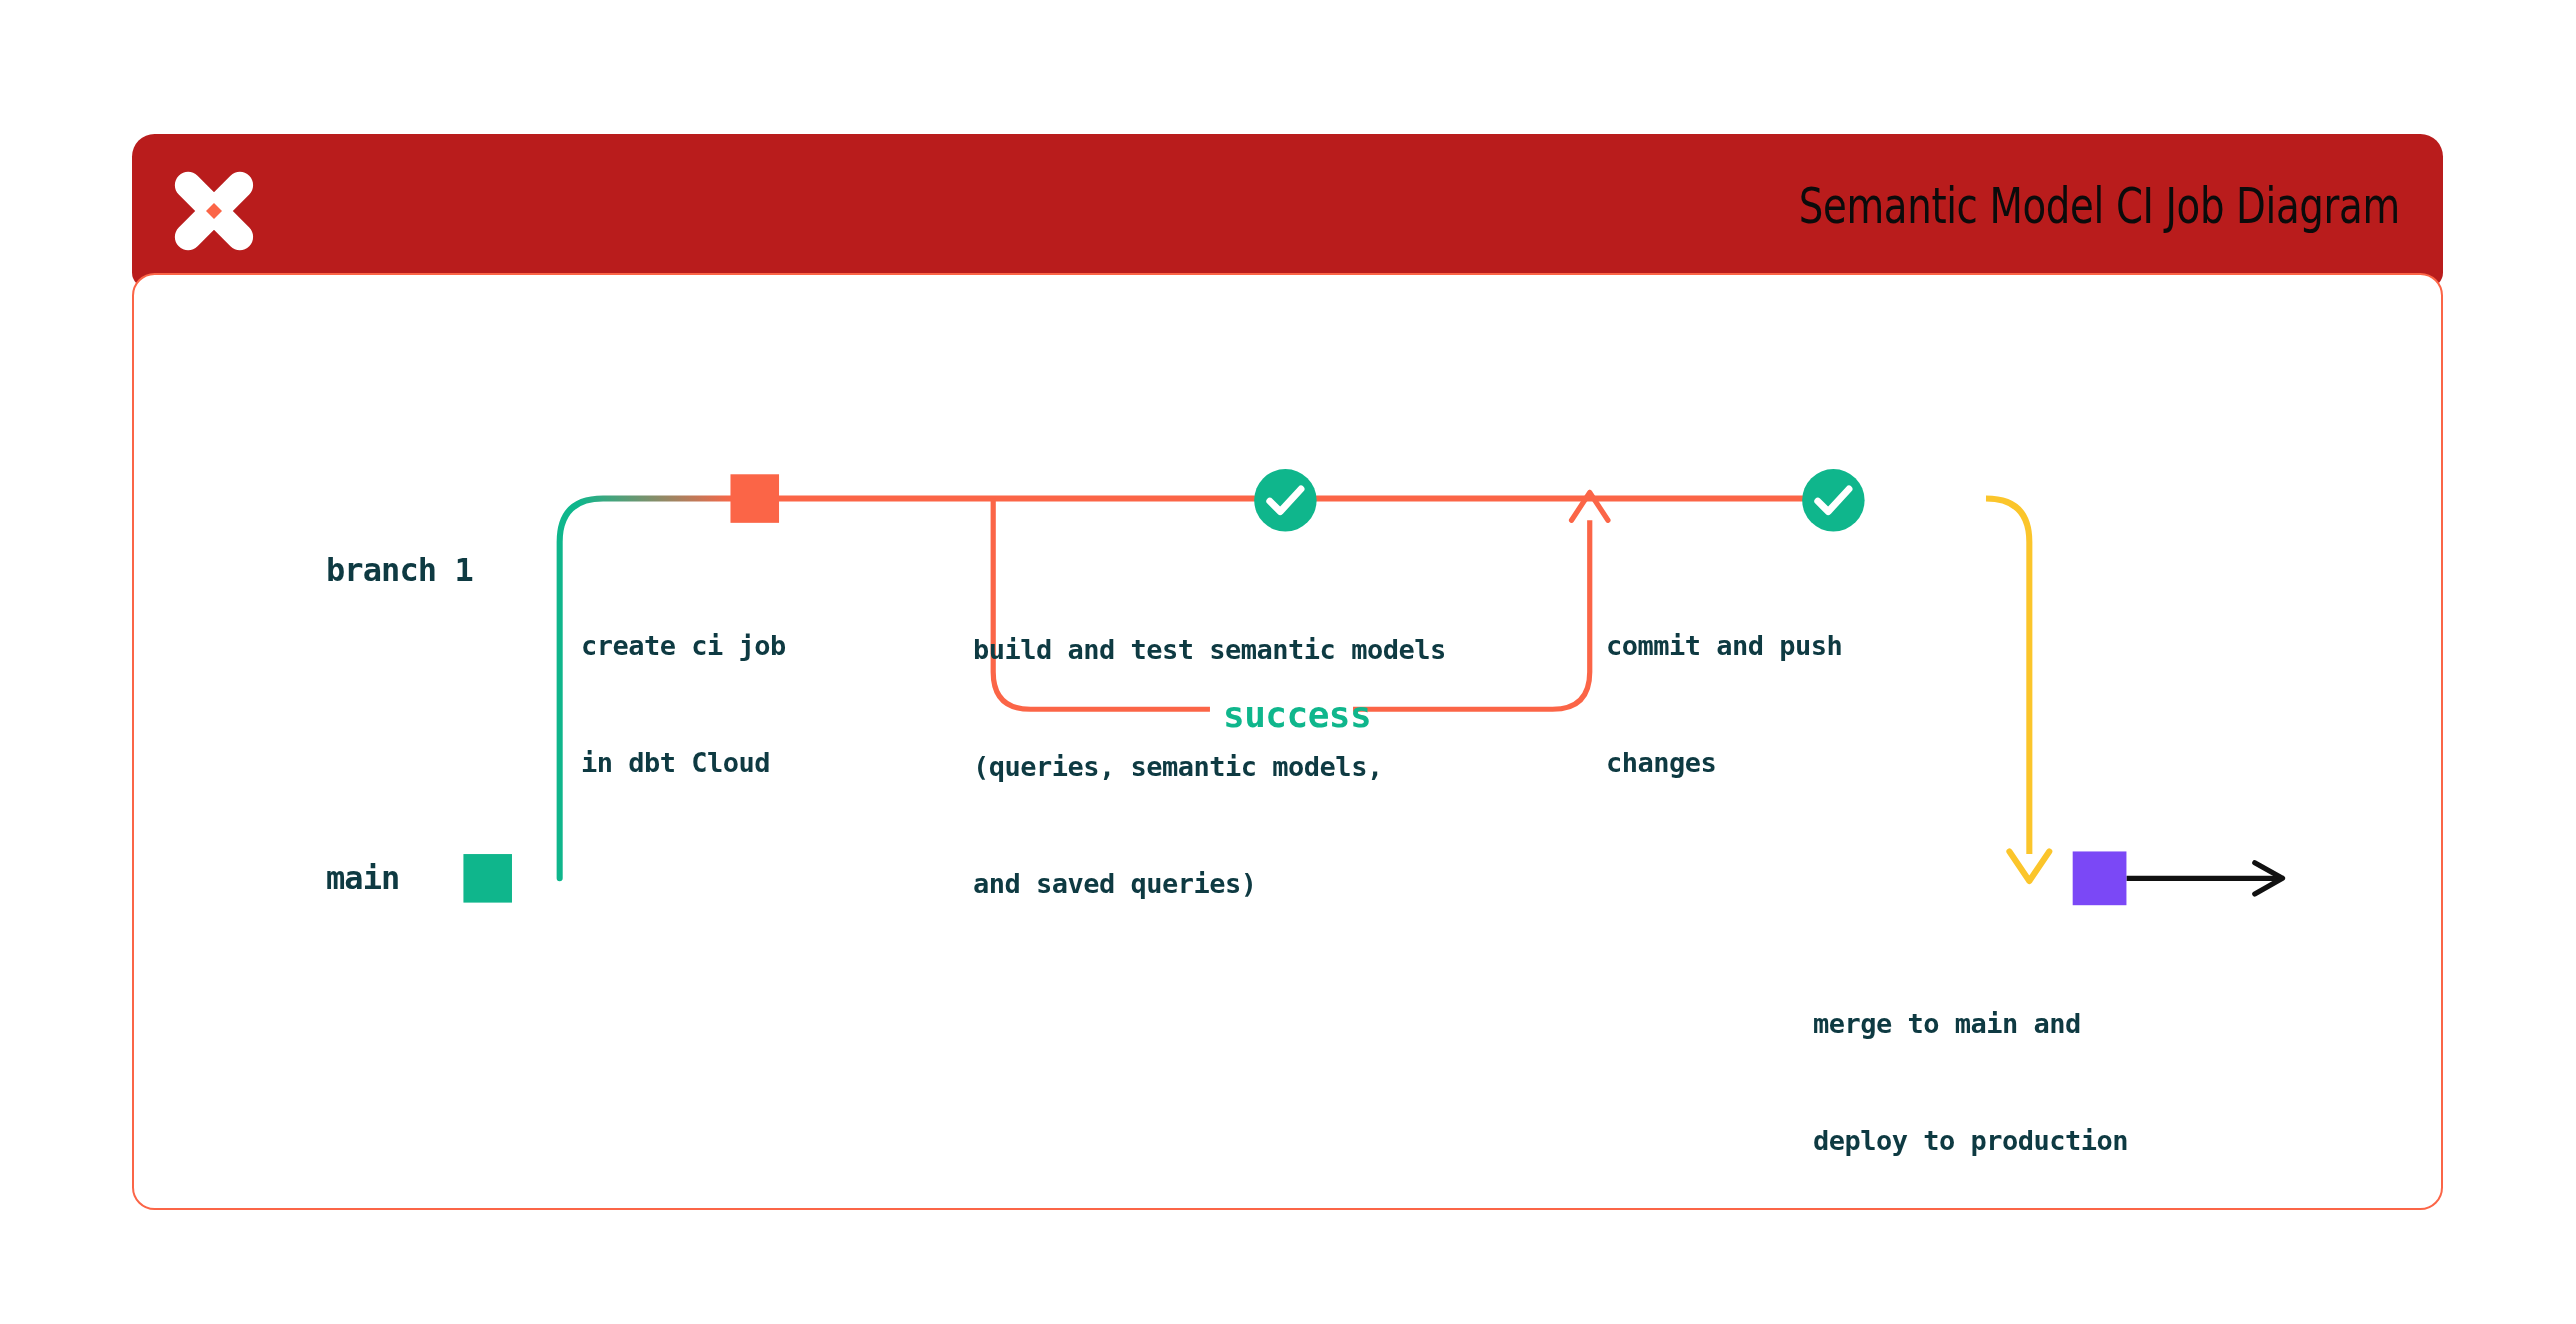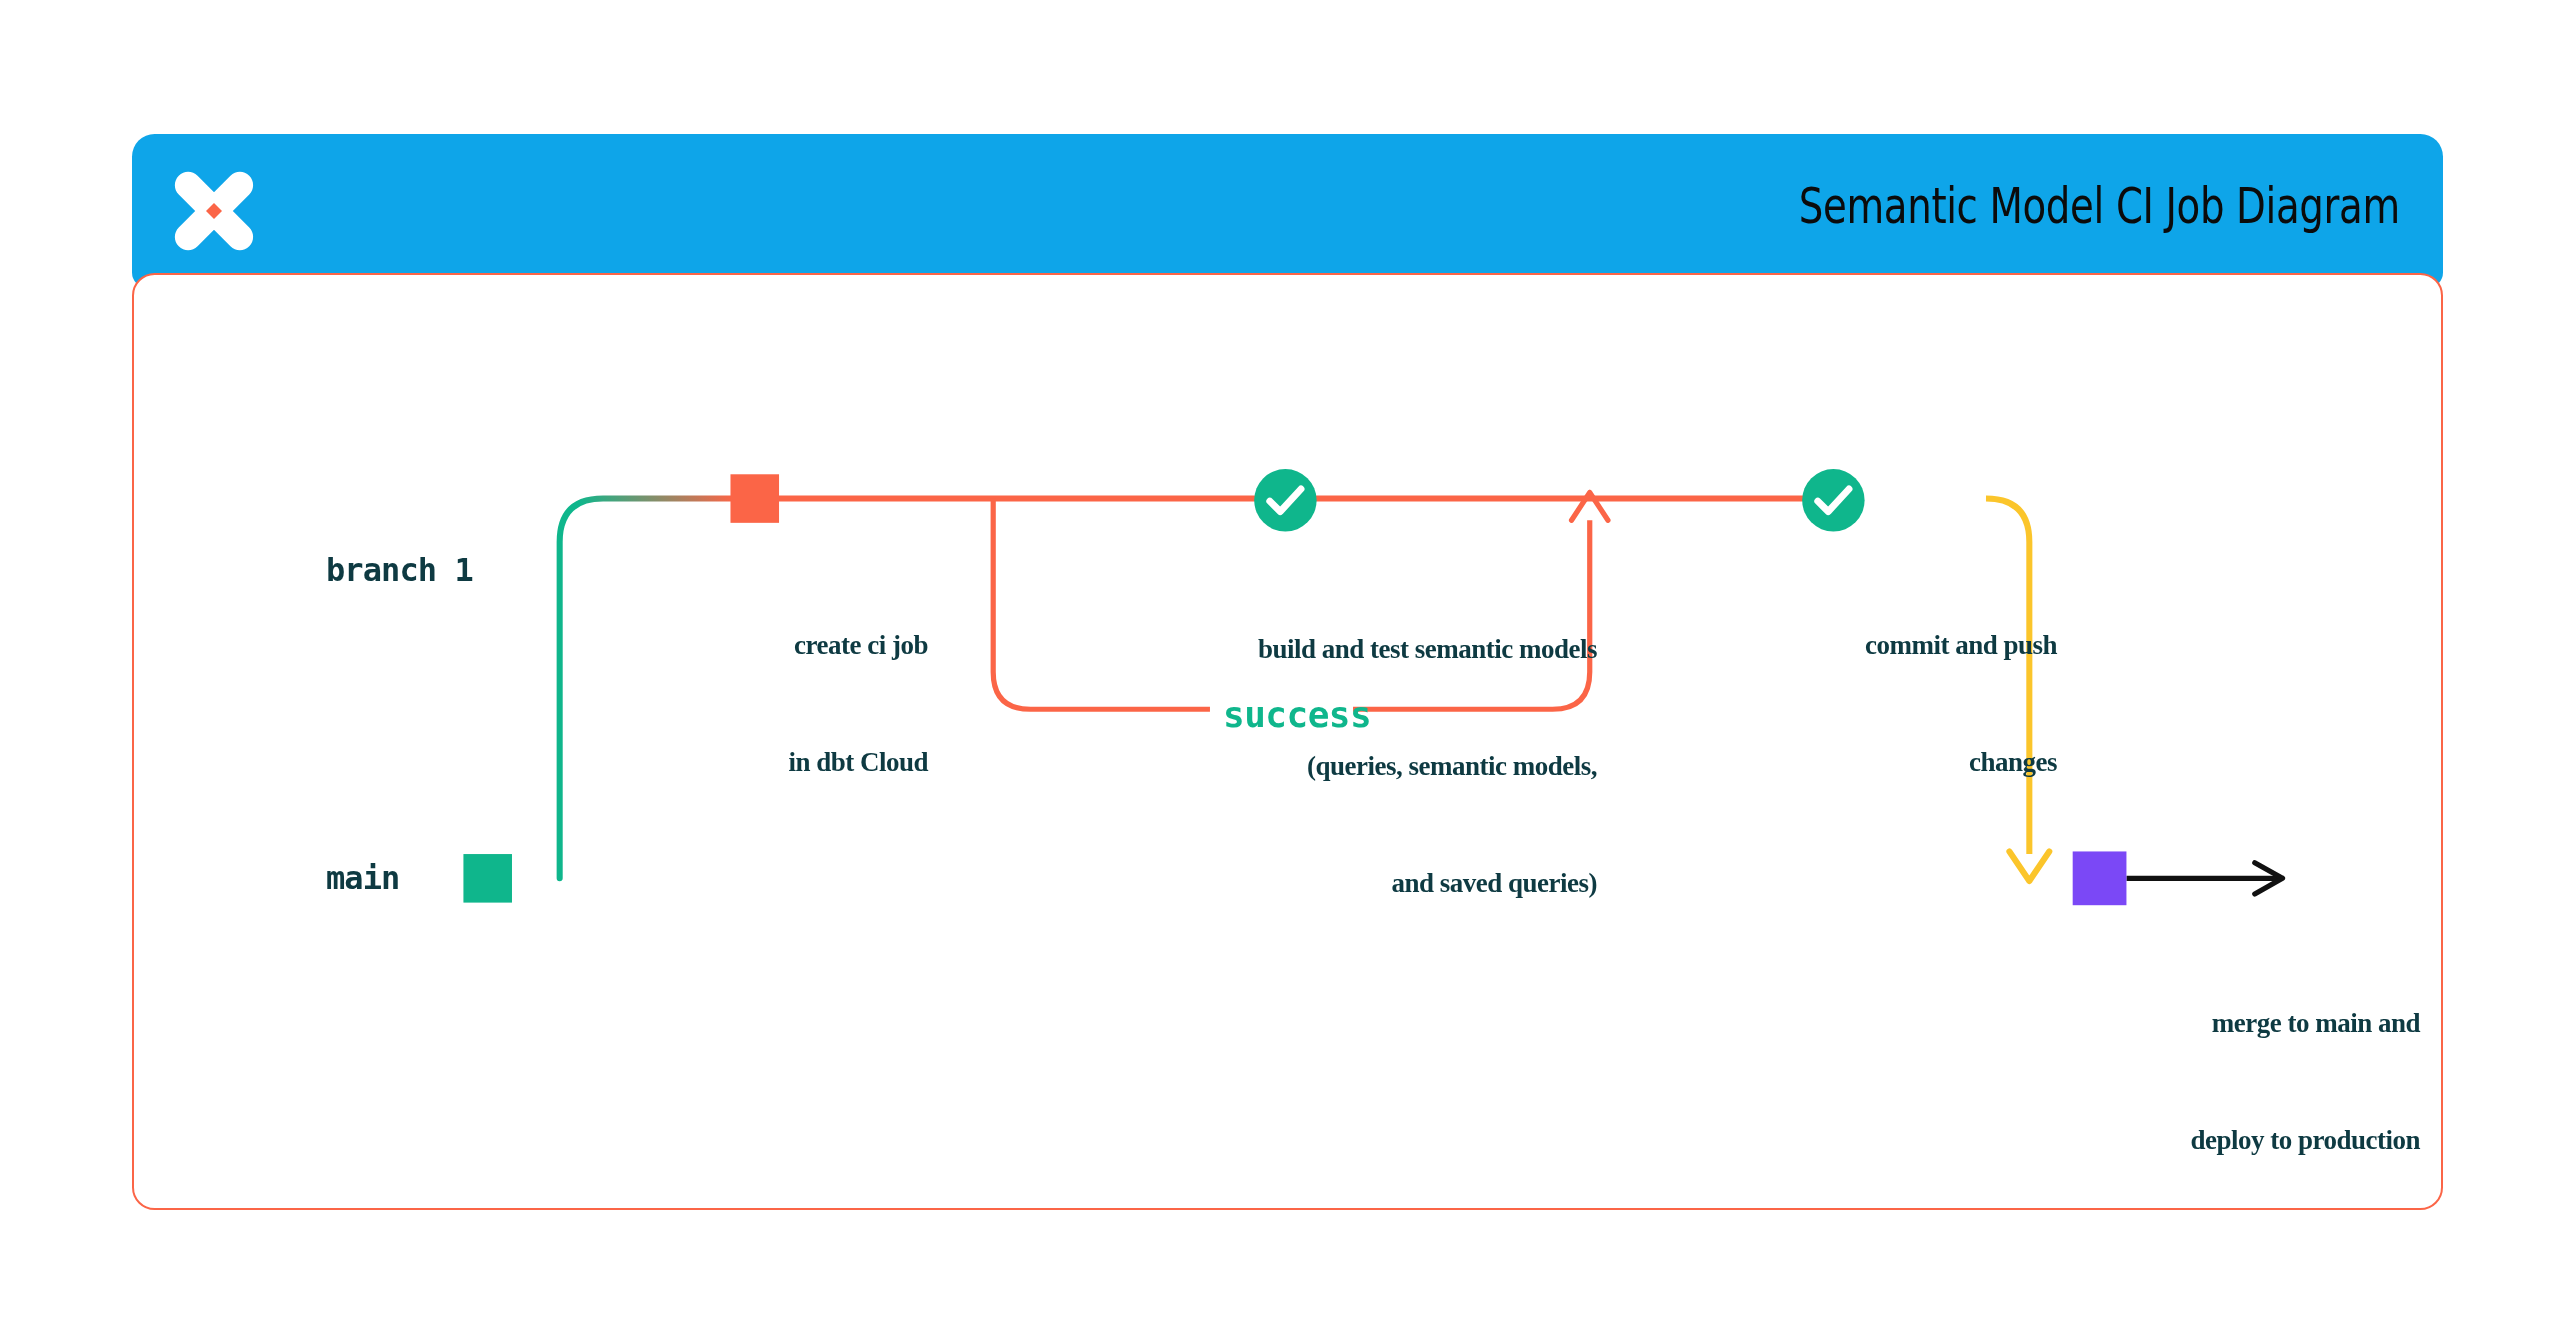--- a/index.html
+++ b/index.html
@@ -27,21 +27,21 @@
     top: 134px;
     width: 2311px;
     height: 1076px;
   }
   .card-header {
     position: absolute;
     left: 0;
     top: 0;
     width: 100%;
     height: 154px;
-    background: #0ea5e9;
+    background: #b91c1c;
     border-radius: 22.6px 22.6px 15.6px 15.6px;
     box-sizing: border-box;
   }
   .card-body {
     position: absolute;
     left: 0;
     top: 139px;
     width: 100%;
     height: 937px;
     background: #ffffff;
@@ -89,23 +89,22 @@
     font-weight: bold;
     white-space: pre;
   }
   .branch-name {
     font-size: 32px;
     letter-spacing: -0.9px;
   }
   .caption {
     font-size: 27px;
     line-height: 39px;
-    text-align: right;
+    text-align: left;
     letter-spacing: -0.5px;
-    font-family: Liberation Serif, serif;
   }
   .success-lbl {
     position: absolute;
     font-family: "DejaVu Sans Mono", "Liberation Mono", monospace;
     font-weight: bold;
     font-size: 36px;
     color: #0FB68C;
     letter-spacing: -0.5px;
     white-space: pre;
   }

